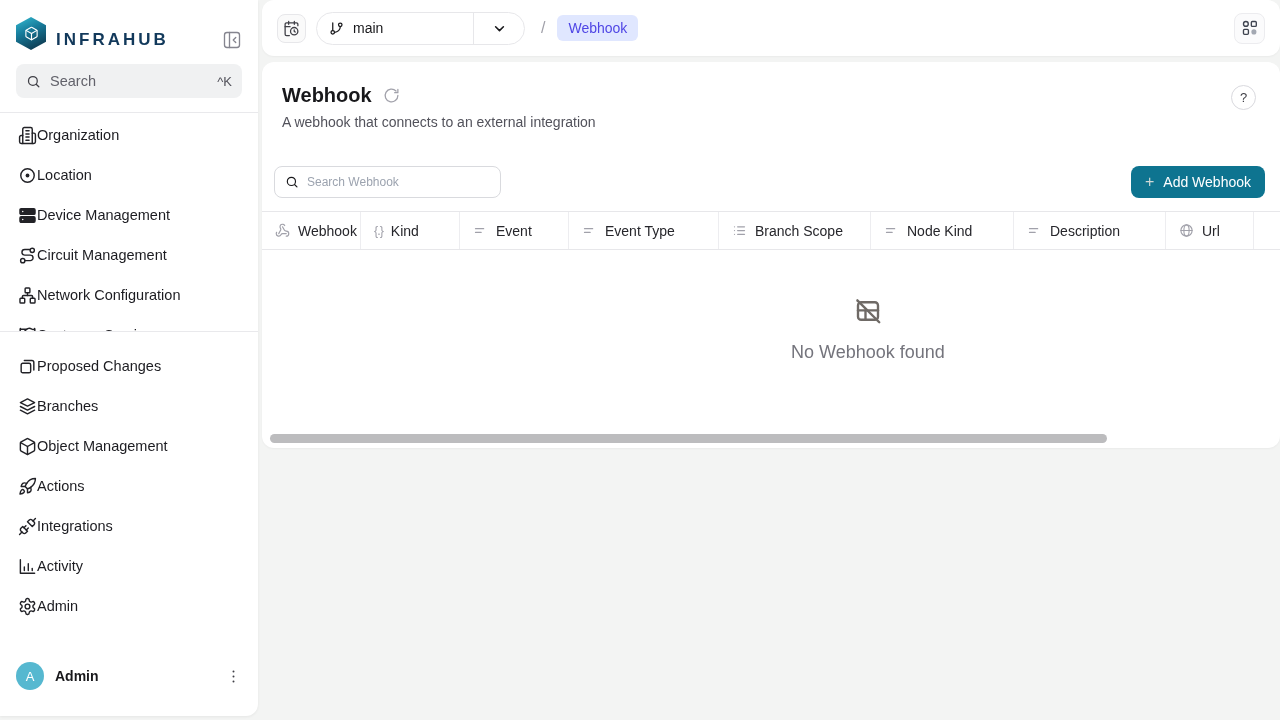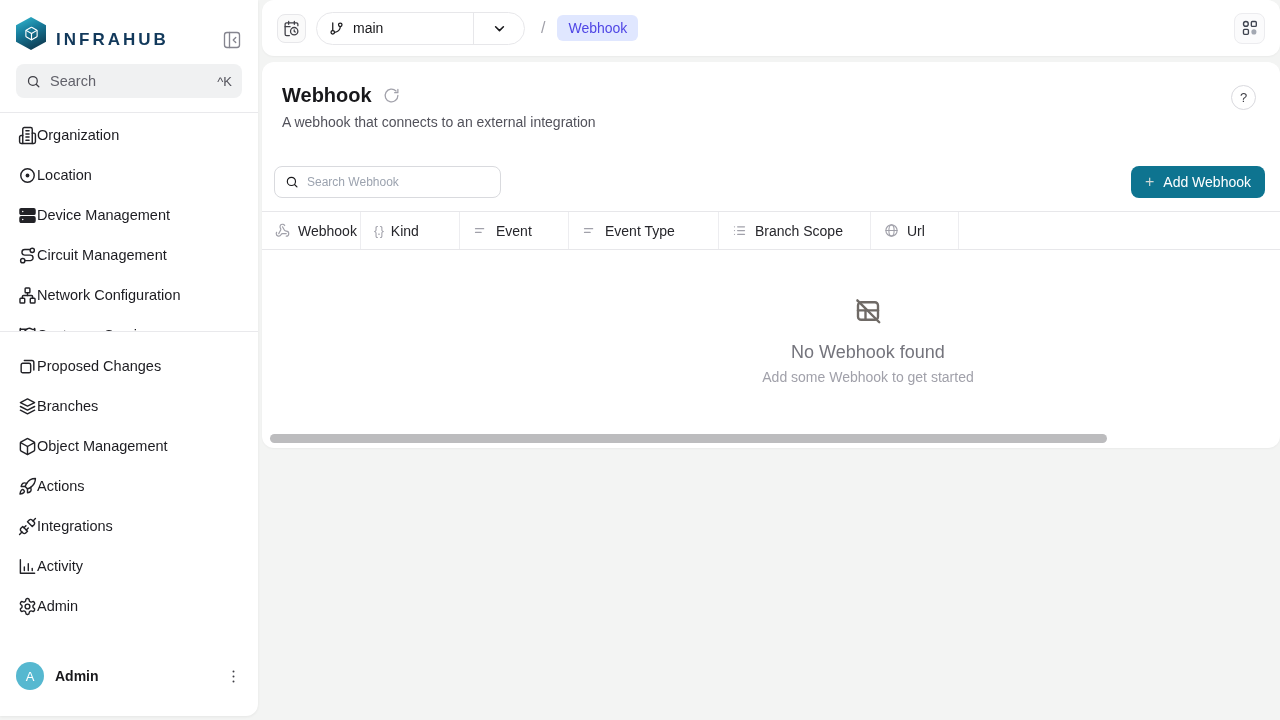--- a/index.html
+++ b/index.html
@@ -344,20 +344,34 @@
           </svg>
         <span>Event Type</span>
       </div>
       <div class="th" style="width:152px">
         <svg class="ic thic" width="15" height="15" viewBox="0 0 24 24">
           <path d="M9 6h11M9 12h11M9 18h11"></path>
             <path d="M4 6h.01M4 12h.01M4 18h.01"></path>
         </svg>
         <span>Branch Scope</span>
       </div>
+      <div class="th" style="width:143px">
+        <svg class="ic thic" width="15" height="15" viewBox="0 0 24 24">
+            <path d="M4 9h13"></path>
+            <path d="M4 15h9"></path>
+          </svg>
+        <span>Node Kind</span>
+      </div>
+      <div class="th" style="width:152px">
+        <svg class="ic thic" width="15" height="15" viewBox="0 0 24 24">
+            <path d="M4 9h13"></path>
+            <path d="M4 15h9"></path>
+          </svg>
+        <span>Description</span>
+      </div>
       <div class="th" style="width:88px">
         <svg class="ic thic" width="15" height="15" viewBox="0 0 24 24" style="stroke-width:1.8">
           <circle cx="12" cy="12" r="9"></circle>
             <path d="M3 12h18"></path>
             <ellipse cx="12" cy="12" rx="4.2" ry="9"></ellipse>
         </svg>
         <span>Url</span>
       </div>
       <div class="th last"></div>
     </div>
@@ -365,19 +379,18 @@
     <div class="empty">
       <span class="eicon">
         <svg class="ic" width="30" height="30" viewBox="0 0 24 24" style="stroke-width:1.9">
           <rect x="4" y="5" width="16" height="14" rx="2.5"></rect>
             <path d="M4 11.5h16"></path>
             <path d="M10 11.5V19"></path>
             <path d="m3.5 3.5 17.5 17.5"></path>
         </svg>
       </span>
       <div class="empty-title">No Webhook found</div>
-      <div class="empty-sub">Add some Webhook to get started</div>
     </div>
 
     <div class="hscroll-thumb"></div>
   </main>
 
 </div>
 
 </body></html>

